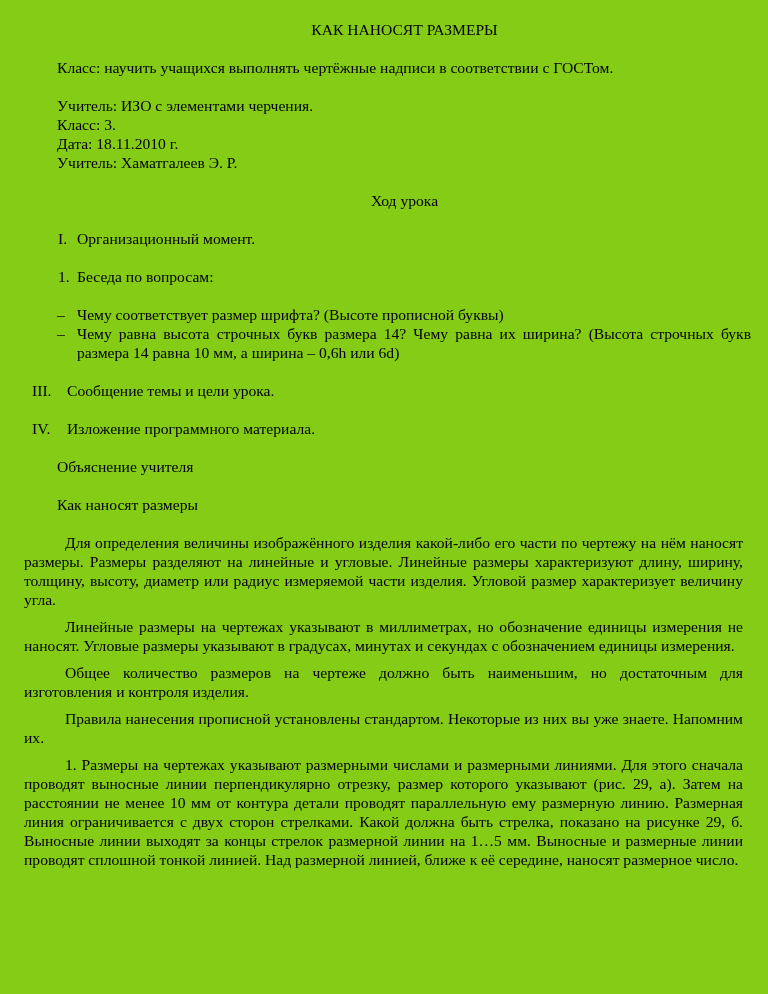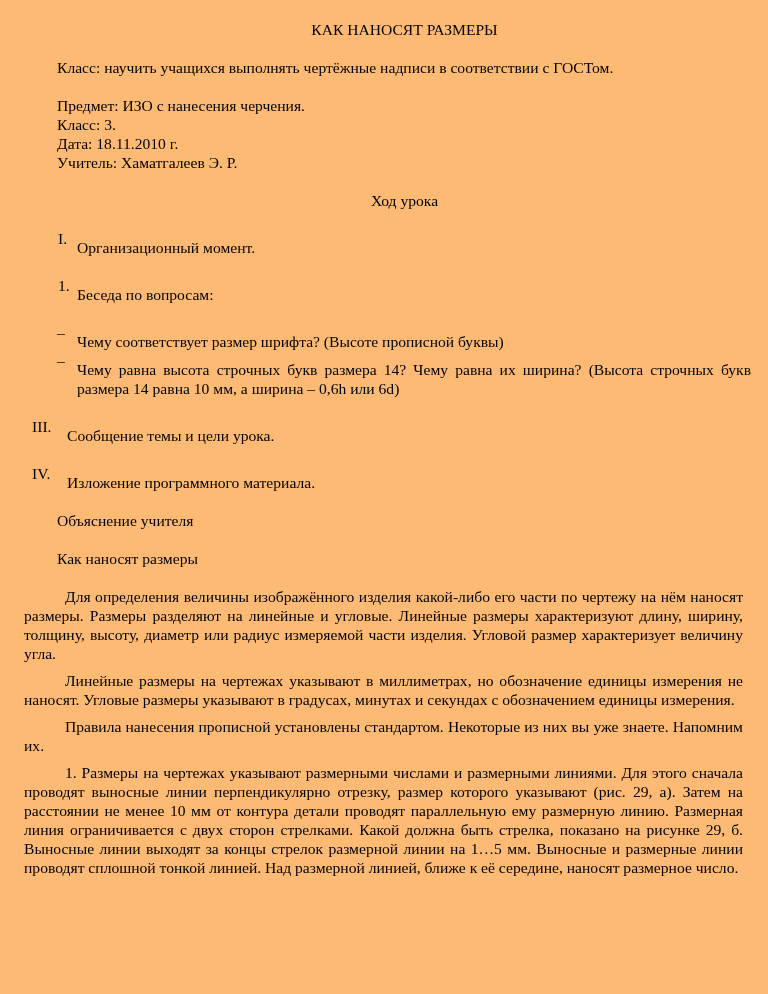--- a/index.html
+++ b/index.html
@@ -14,21 +14,21 @@
     color: #000000;
     font-family: "Liberation Serif", "DejaVu Serif", serif;
     font-size: 15.6px;
     line-height: 19px;
   }
   .page {
     box-sizing: border-box;
     width: 768px;
     height: 994px;
     padding: 20px 17px 0 16px;
-    background: #fdba74;
+    background: #84cc16;
     font-family: Liberation Serif, serif;
   }
   
   .center-line {
     margin: 0 0 19px 0;
     padding-left: 42px;
     font-size: inherit;
     font-weight: normal;
     text-align: center;
   }
@@ -39,42 +39,42 @@
   .meta-block { margin: 0 0 19px 0; }
   .meta-block p { margin: 0; text-indent: 41px; }
 
   .list { margin: 0; }
   .li { display: flex; margin: 0; }
   .li.gap { margin-bottom: 19px; }
   .marker { flex: 0 0 auto; }
   .roman1 .marker { margin-left: 42px; width: 19px; }
   .dash   .marker { margin-left: 41px; width: 20px; }
   .roman2 .marker { margin-left: 16px; width: 35px; }
-  .txt { flex: 1 1 auto; text-align: justify; margin-top: 9px; }
+  .txt { flex: 1 1 auto; text-align: justify; }
   .questions { margin-bottom: 19px; }
 
   .body-text p {
     margin: 8px;
     text-indent: 41px;
     text-align: justify;
   }
   
   .body-text p.cont { text-align-last: justify; }
 </style>
 </head>
 <body>
 
 <div class="page">
 
   <h1 class="center-line">КАК НАНОСЯТ РАЗМЕРЫ</h1>
 
   <p class="para">Класс: научить учащихся выполнять чертёжные надписи в соответствии с ГОСТом.</p>
 
   <div class="meta-block">
-    <p>Предмет: ИЗО с нанесения черчения.</p>
+    <p>Учитель: ИЗО с элементами черчения.</p>
     <p>Класс: 3.</p>
     <p>Дата: 18.11.2010 г.</p>
     <p>Учитель: Хаматгалеев Э. Р.</p>
   </div>
 
   <h2 class="center-line">Ход урока</h2>
 
   <div class="list roman1">
     <div class="li gap">
       <span class="marker">I.</span>
@@ -108,17 +108,18 @@
     </div>
   </div>
 
   <p class="para">Объяснение учителя</p>
 
   <p class="para">Как наносят размеры</p>
 
   <div class="body-text">
     <p>Для определения величины изображённого изделия какой-либо его части по чертежу на нём наносят размеры. Размеры разделяют на линейные и угловые. Линейные размеры характеризуют длину, ширину, толщину, высоту, диаметр или радиус измеряемой части изделия. Угловой размер характеризует величину угла.</p>
     <p>Линейные размеры на чертежах указывают в миллиметрах, но обозначение единицы измерения не наносят. Угловые размеры указывают в градусах, минутах и секундах с обозначением единицы измерения.</p>
+    <p>Общее количество размеров на чертеже должно быть наименьшим, но достаточным для изготовления и контроля изделия.</p>
     <p>Правила нанесения прописной установлены стандартом. Некоторые из них вы уже знаете. Напомним их.</p>
     <p>1. Размеры на чертежах указывают размерными числами и размерными линиями. Для этого сначала проводят выносные линии перпендикулярно отрезку, размер которого указывают (рис. 29, а). Затем на расстоянии не менее 10 мм от контура детали проводят параллельную ему размерную линию. Размерная линия ограничивается с двух сторон стрелками. Какой должна быть стрелка, показано на рисунке 29, б. Выносные линии выходят за концы стрелок размерной линии на 1…5 мм. Выносные и размерные линии проводят сплошной тонкой линией. Над размерной линией, ближе к её середине, наносят размерное число.</p>
   </div>
 
 </div>
 
 </body></html>

